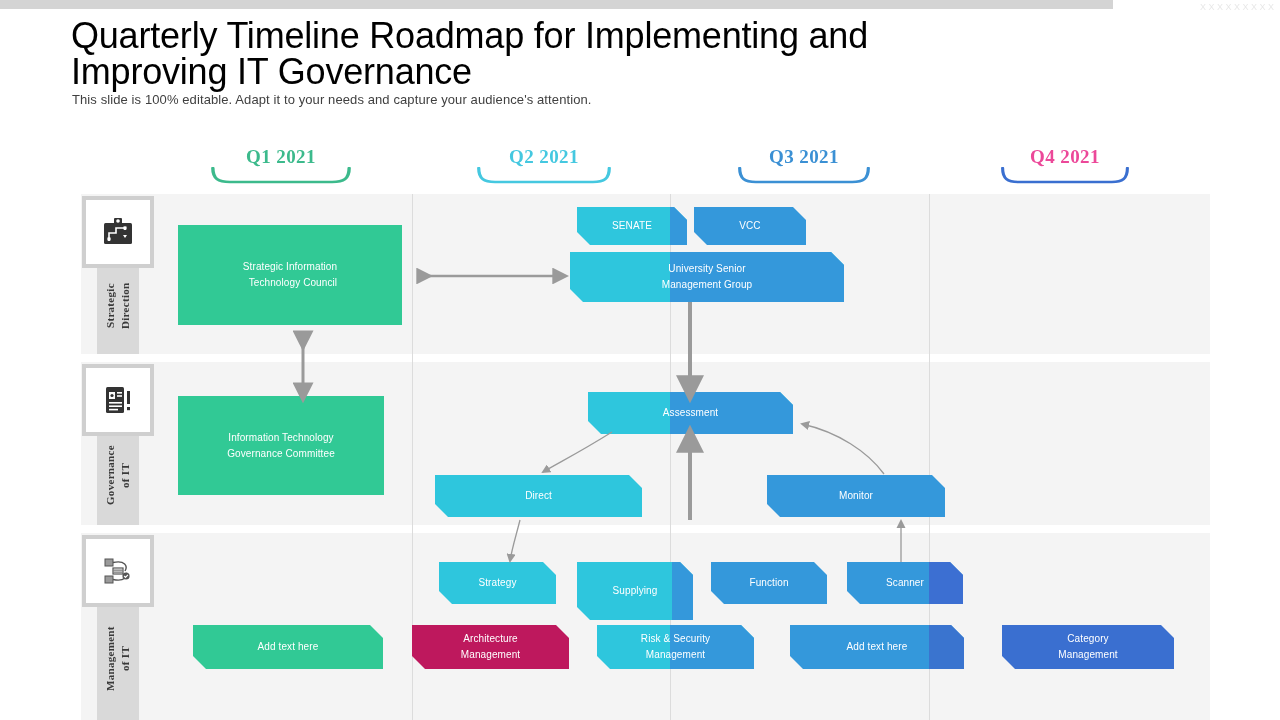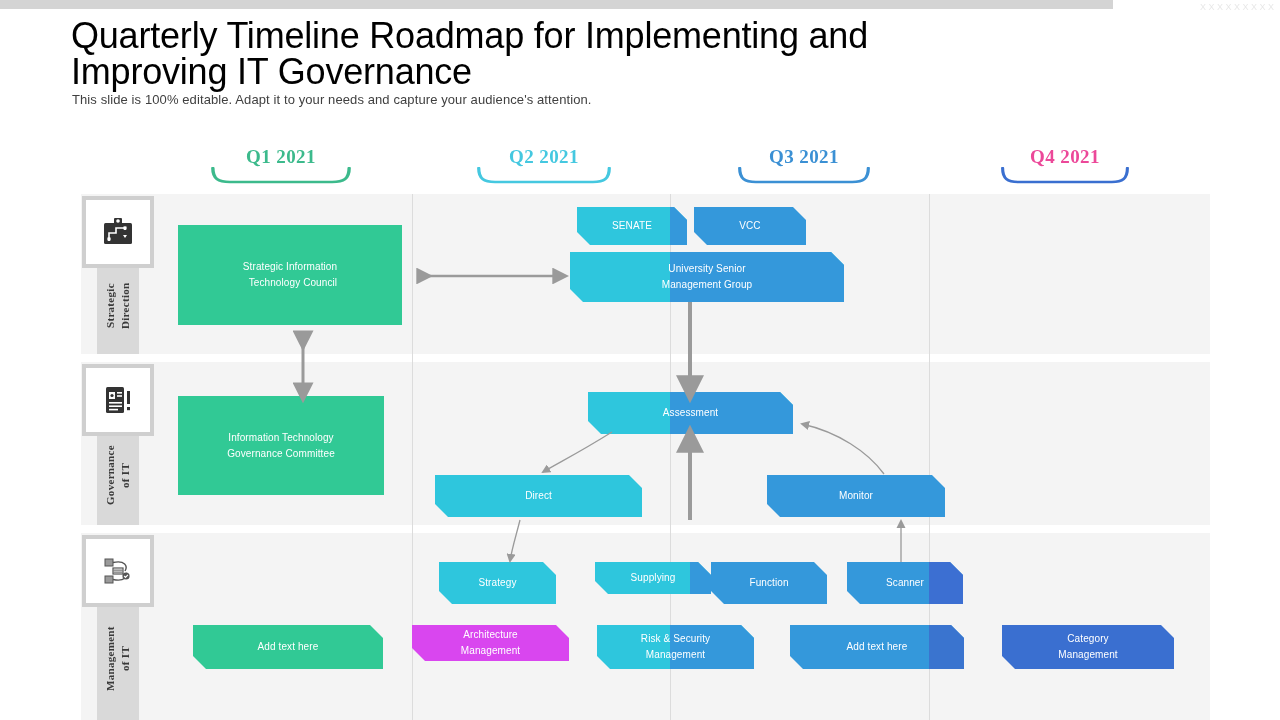--- a/index.html
+++ b/index.html
@@ -239,35 +239,35 @@
       <div class="node bevel" style="left: 435px; top: 475px; width: 207px; height: 42px; background: rgb(46, 198, 221);">
         <span class="lbl">Direct</span>
       </div>
       <div class="node bevel" style="left: 739px; top: 475px; width: 178px; height: 42px; background: rgb(52, 152, 219); margin-left: 28px;">
         <div class="half" style="left: 190px; right: 0px; background: rgb(47, 127, 196);"></div>
         <span class="lbl">Monitor</span>
       </div>
       <div class="node bevel" style="left: 439px; top: 562px; width: 117px; height: 42px; background: rgb(46, 198, 221);">
         <span class="lbl">Strategy</span>
       </div>
-      <div class="node bevel" style="left: 595px; top: 562px; width: 116px; height: 32px; background: rgb(46, 198, 221);">
+      <div class="node bevel" style="left: 577px; top: 562px; width: 116px; height: 58px; background: rgb(46, 198, 221);">
         <div class="half" style="left: 95px; right: 0px; background: rgb(52, 152, 219);"></div>
         <span class="lbl">Supplying</span>
       </div>
       <div class="node bevel" style="left: 711px; top: 562px; width: 116px; height: 42px; background: rgb(52, 152, 219);">
         <span class="lbl">Function</span>
       </div>
       <div class="node bevel" style="left: 847px; top: 562px; width: 116px; height: 42px; background: rgb(52, 152, 219);">
         <div class="half" style="left: 82px; right: 0px; background: rgb(60, 111, 210);"></div>
         <span class="lbl">Scanner</span>
       </div>
       <div class="node bevel" style="left: 193px; top: 625px; width: 190px; height: 44px; background: rgb(49, 201, 149);">
         <span class="lbl">Add text here</span>
       </div>
-      <div class="node bevel" style="left: 412px; top: 625px; width: 157px; height: 36px; background: #d946ef;">
+      <div class="node bevel" style="left: 412px; top: 625px; width: 157px; height: 44px; background: #be185d;">
         <span class="lbl">Architecture<br>Management</span>
       </div>
       <div class="node bevel" style="left: 597px; top: 625px; width: 157px; height: 44px; background: rgb(46, 198, 221);">
         <div class="half" style="left: 73px; right: 0px; background: rgb(52, 152, 219);"></div>
         <span class="lbl">Risk &amp; Security<br>Management</span>
       </div>
       <div class="node bevel" style="left: 790px; top: 625px; width: 174px; height: 44px; background: rgb(52, 152, 219);">
         <div class="half" style="left: 139px; right: 0px; background: rgb(58, 116, 207);"></div>
         <span class="lbl">Add text here</span>
       </div>

